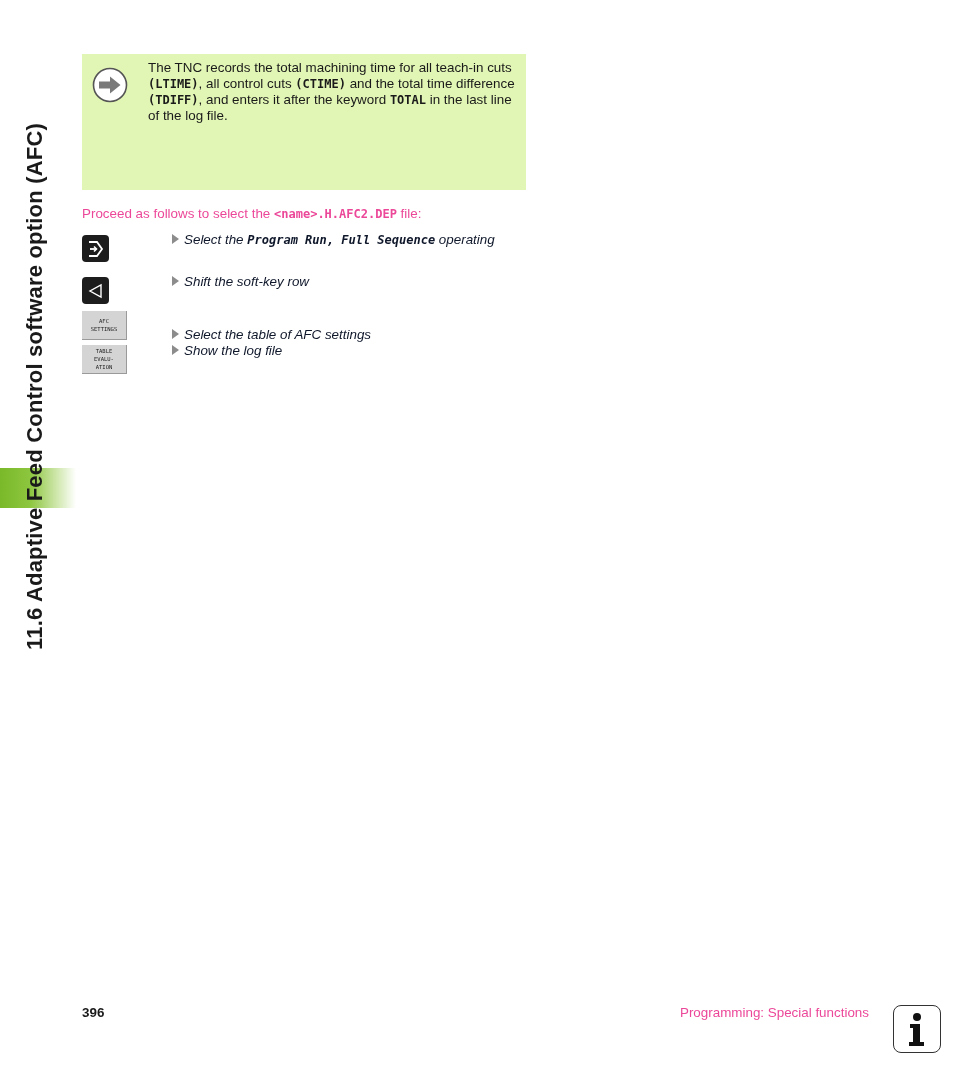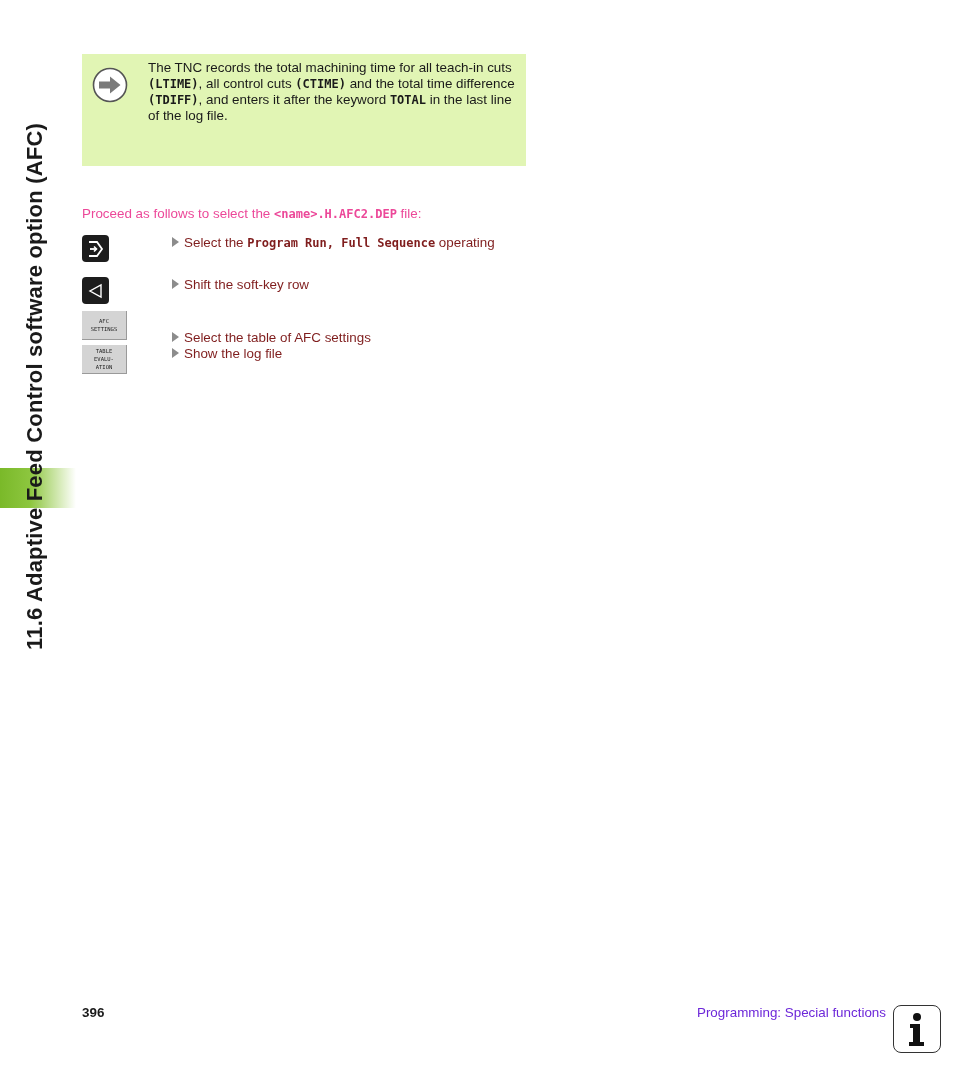--- a/index.html
+++ b/index.html
@@ -11,21 +11,21 @@
       position: absolute; left: 0; top: 468px; width: 76px; height: 40px;
       background: linear-gradient(to right, #7ab929 0%, #8dc63f 40%, #d9ecbd 80%, #ffffff 100%);
     }
     .side-title {
       position: absolute; left: 22px; top: 650px;
       transform: rotate(-90deg); transform-origin: 0 0;
       white-space: nowrap; font-weight: bold; font-size: 22px; color: #1a1a1a;
       letter-spacing: 0.2px;
     }
     .note {
-      position: absolute; left: 82px; top: 54px; width: 444px; height: 112px;
+      position: absolute; left: 82px; top: 54px; width: 444px; height: 136px;
       background: #e1f5b4;
     }
     .note-icon {
       position: absolute; left: 10px; top: 13px; width: 36px; height: 36px;
     }
     .note-text {
       position: absolute; left: 66px; top: 6px; width: 370px;
       font-size: 13.4px; line-height: 16px; color: #1a1a1a;
     }
     .note-text p { margin: 0 0 10px 0; }
@@ -37,29 +37,29 @@
     .hw-key {
       width: 27px; height: 27px; background: #1d1d1d; border-radius: 4px;
       display: flex; align-items: center; justify-content: center;
     }
     .soft-key {
       width: 44px; height: 28px; background: #d4d4d4; border-right: 1px solid #9a9a9a; border-bottom: 1px solid #9a9a9a;
       font-family: "DejaVu Sans Mono", monospace; font-size: 5.5px; line-height: 8px; color: #222;
       text-align: center; display: flex; flex-direction: column; justify-content: center; white-space: pre-line;
     }
     .step-text {
-      position: absolute; left: 172px; width: 350px; font-size: 13.4px; line-height: 21px; color: #7f1d1d;
+      position: absolute; left: 172px; width: 350px; font-size: 13.4px; line-height: 16px; color: #0f172a; font-style: italic;
     }
     .tri {
       display: inline-block; width: 0; height: 0; border-left: 7px solid #8c8c8c;
       border-top: 5px solid transparent; border-bottom: 5px solid transparent; margin-right: 5px; vertical-align: 0px;
     }
     .step-text .cont { padding-left: 14px; display: block; }
     .page-num { position: absolute; left: 82px; top: 1005px; font-weight: bold; font-size: 13.4px; }
-    .footer-title { position: absolute; right: 68px; top: 1005px; font-size: 13.4px; color: #6d28d9; }
+    .footer-title { position: absolute; right: 85px; top: 1005px; font-size: 13.4px; color: #ec4899; }
     .info-icon {
       position: absolute; left: 893px; top: 1005px; width: 48px; height: 48px;
       border: 1.5px solid #333; border-radius: 8px; box-sizing: border-box; background: #fff;
     }
   </style>
 </head>
 <body>
 
 <div class="side-tab"></div>
 <div class="side-title">11.6 Adaptive Feed Control software option (AFC)</div>

